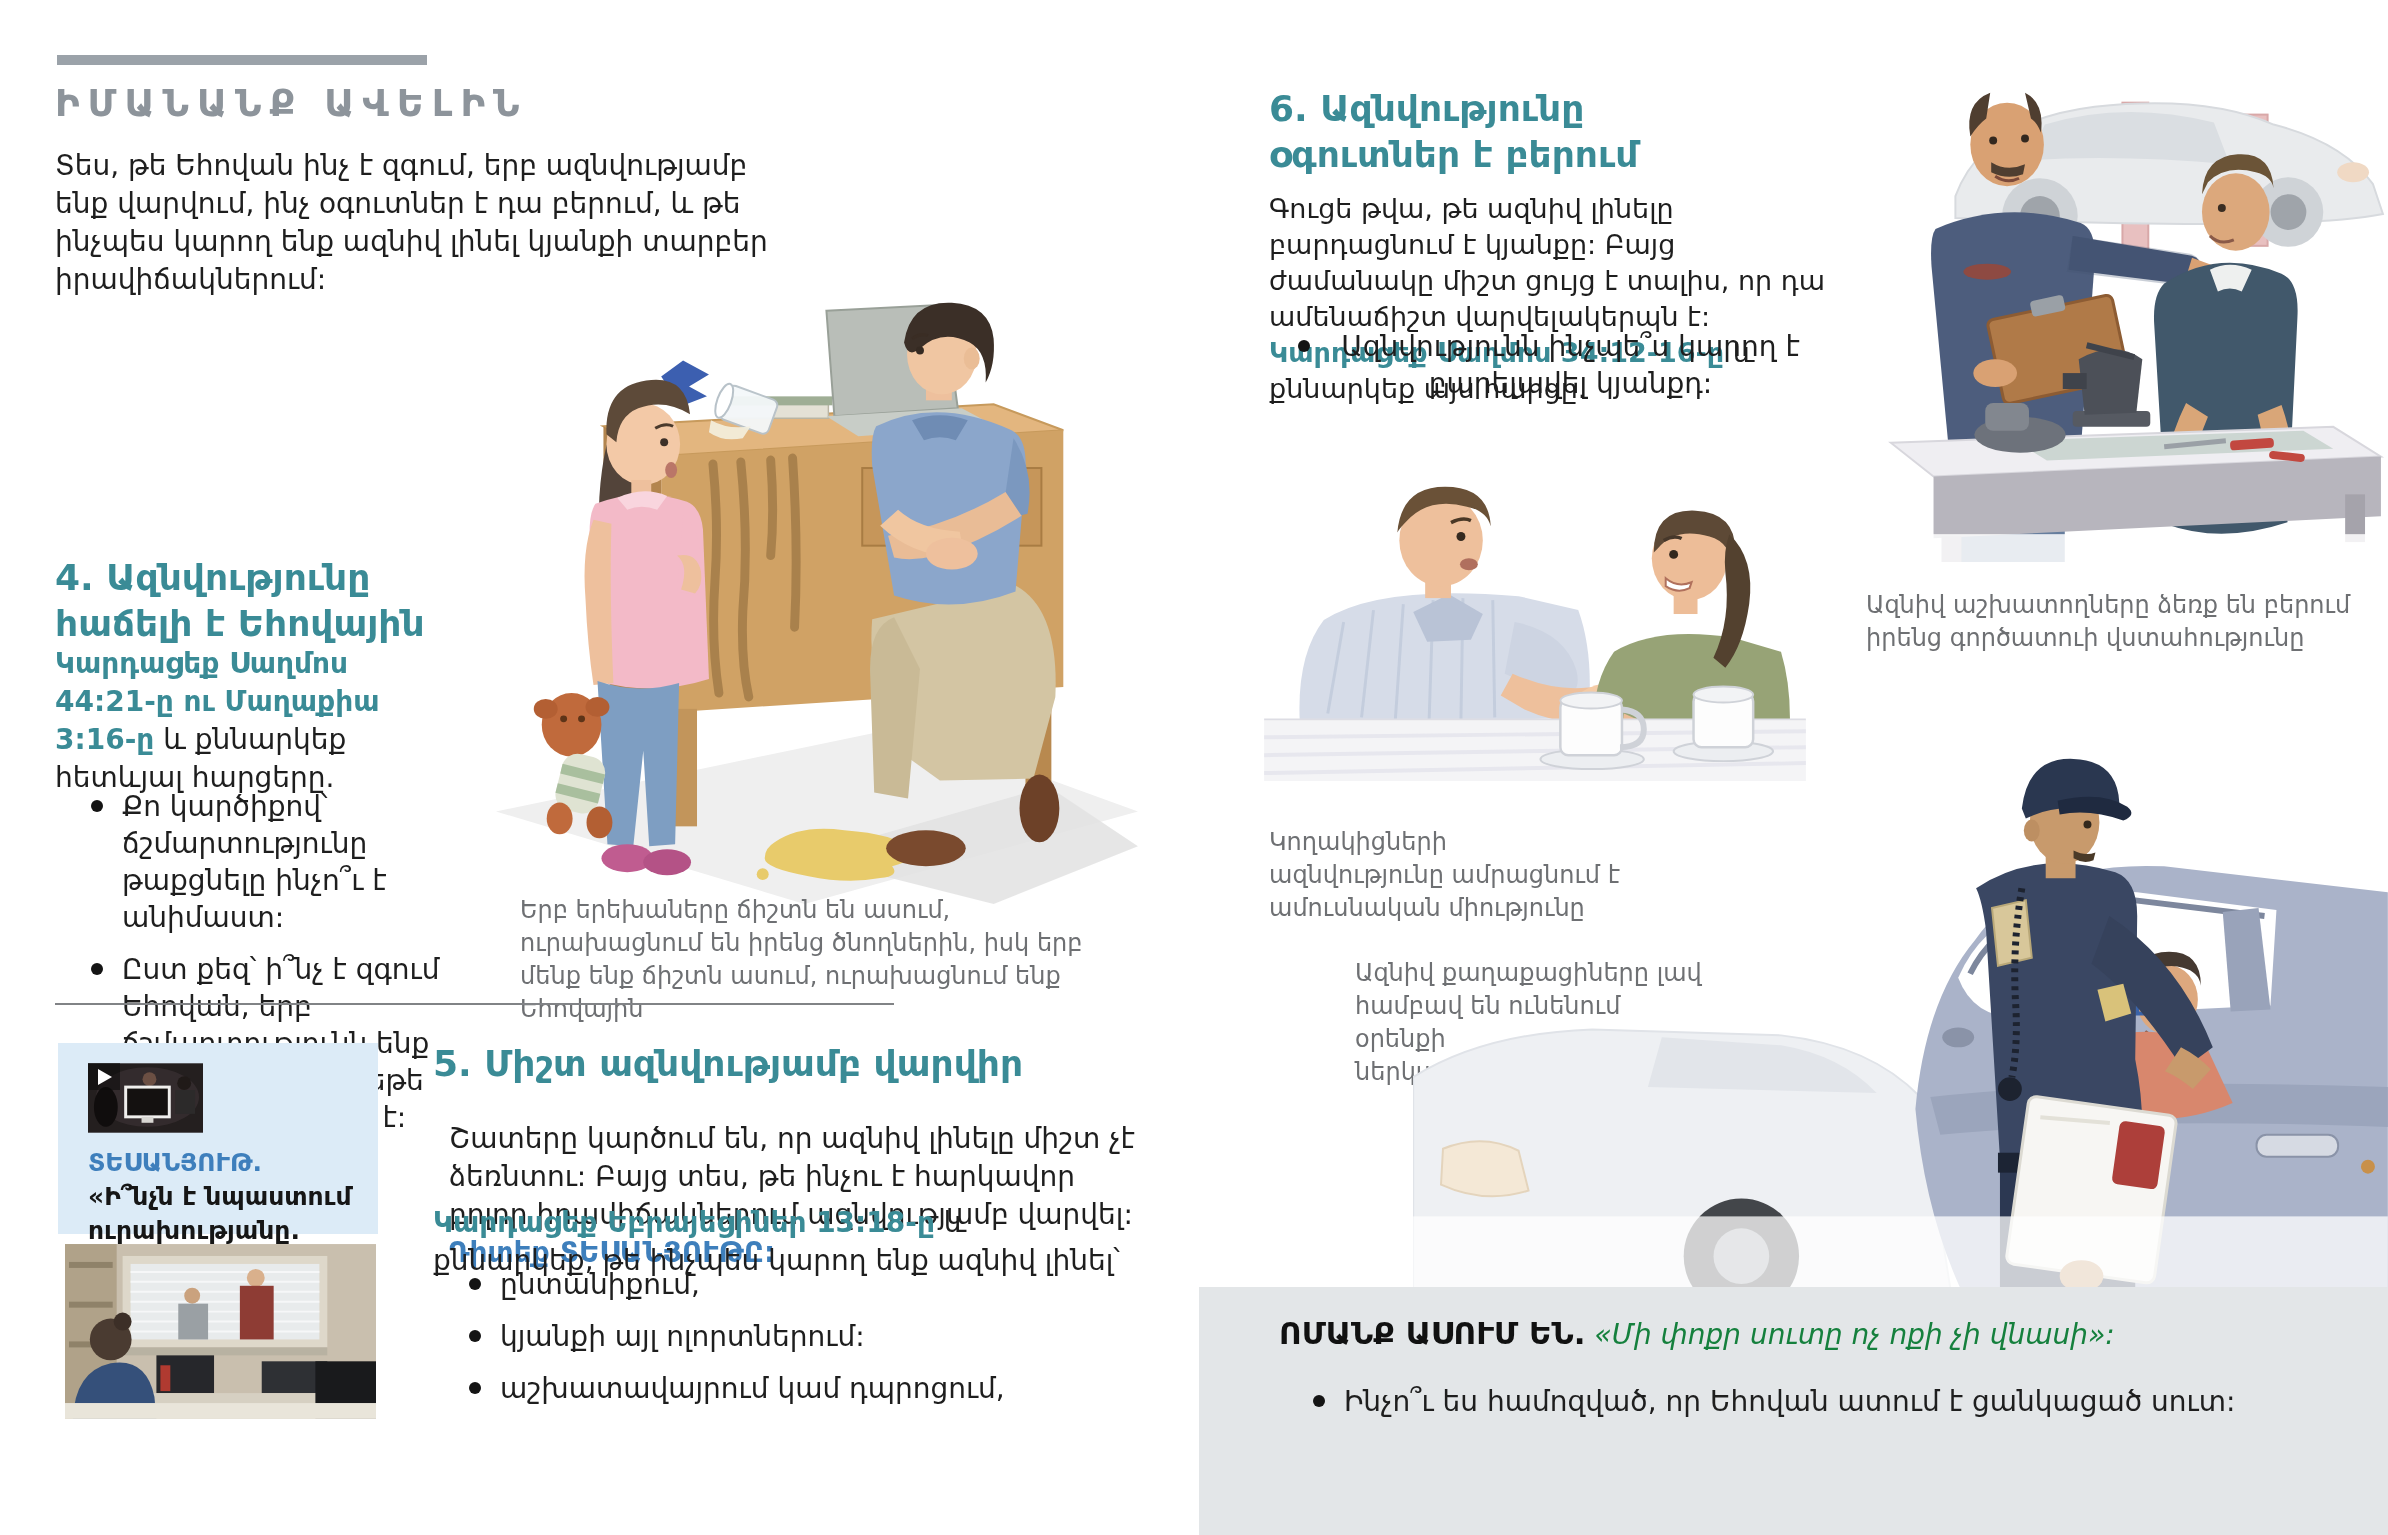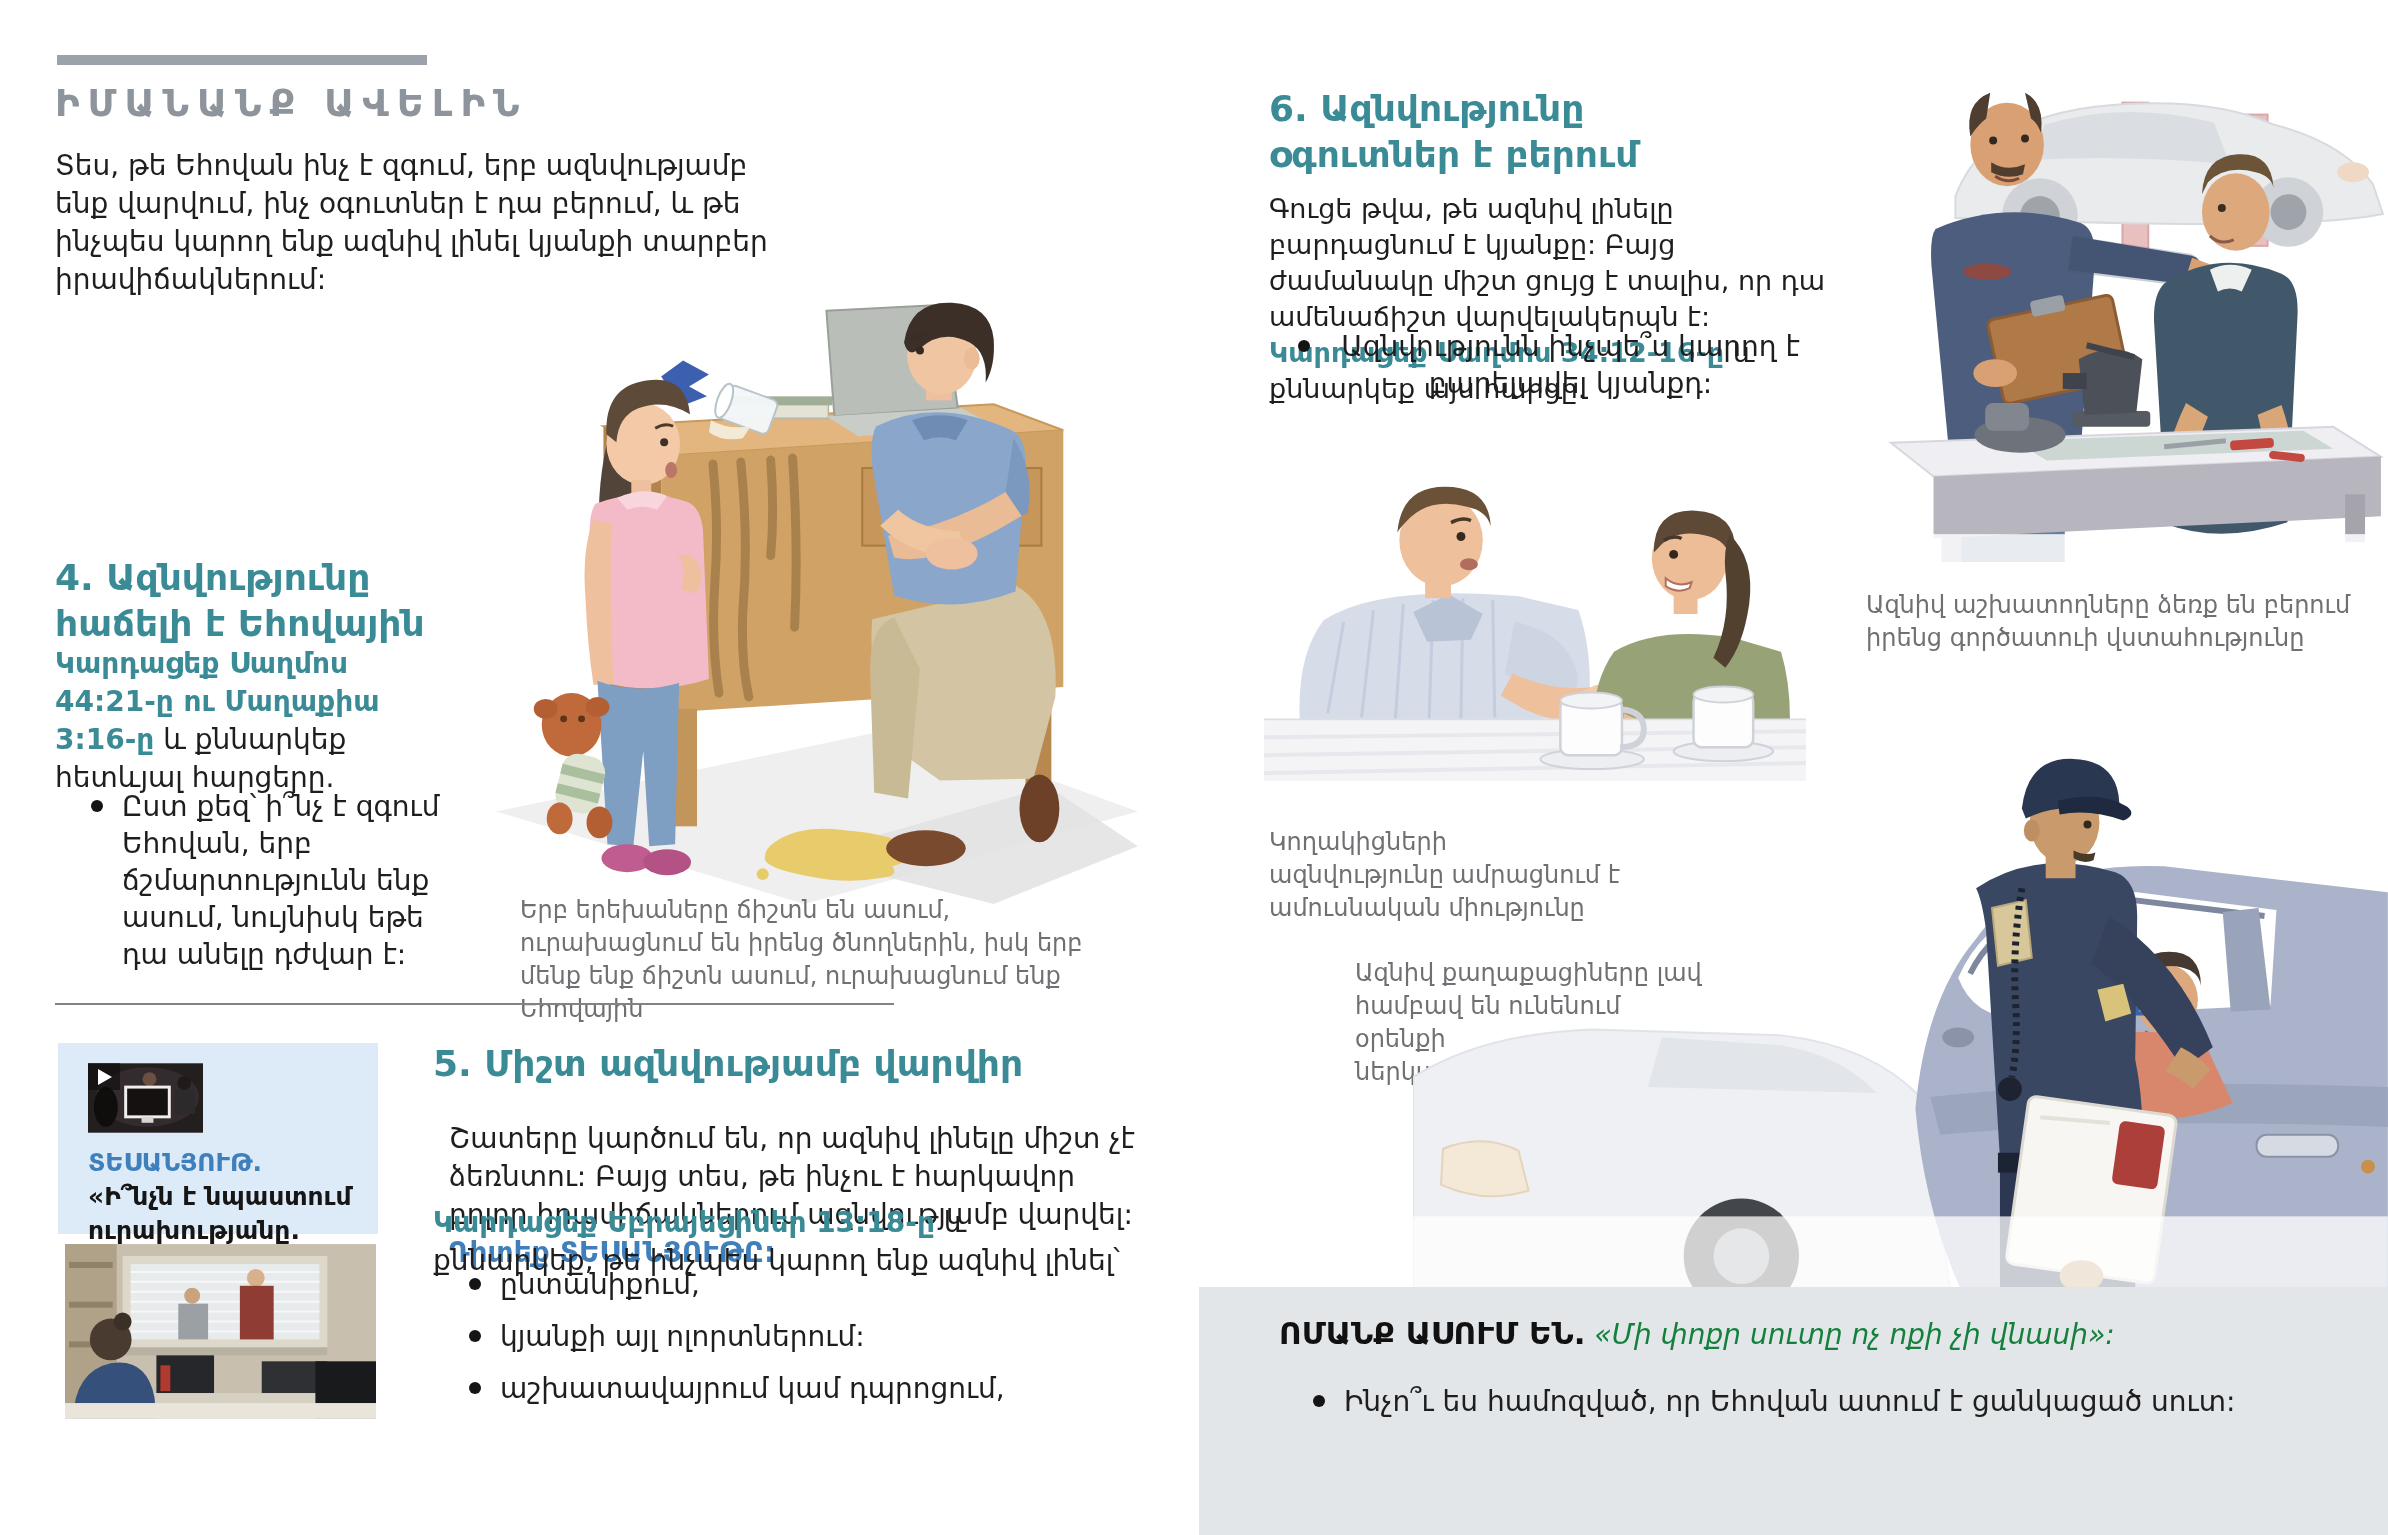--- a/index.html
+++ b/index.html
@@ -134,20 +134,21 @@
         <ellipse cx="498" cy="100" rx="8" ry="11" fill="#eabd96"></ellipse>
       </g>
     </svg>
   </div>
 
   <h2 class="abs h2" style="left:55px;top:545px;width:378px;margin-top:10px;">4. Ազնվությունը հաճելի է Եհովային</h2>
   <p class="abs body" style="left:55px;top:645px;width:400px;margin:0;">
     <a class="tlink"><span>Կարդացեք Սաղմոս 44:21-</span><span class="u">ը</span><span> ու Մաղաքիա 3:16-</span><span class="u">ը</span></a><span> և քննարկեք հետևյալ հարցերը.</span>
   </p>
   <ul class="abs bullets" style="left:88px;top:788px;width:370px;">
+    <li>Քո կարծիքով՝ ճշմարտությունը թաքցնելը ինչո՞ւ է անիմաստ:</li>
     <li>Ըստ քեզ՝ ի՞նչ է զգում Եհովան, երբ ճշմարտությունն ենք ասում, նույնիսկ եթե դա անելը դժվար է:</li>
   </ul>
   <div class="abs caption" style="left:520px;top:894px;width:617px;">Երբ երեխաները ճիշտն են ասում, ուրախացնում են իրենց ծնողներին, իսկ երբ մենք ենք ճիշտն ասում, ուրախացնում ենք Եհովային</div>
 
   <div class="abs divider" style="left:55px;top:1003px;width:839px;"></div>
 
   <div class="abs videobox" style="left:58px;top:1043px;width:320px;height:191px;">
     <div class="abs thumbwrap" style="left:30px;top:20px;width:115px;height:70px;">
       <svg viewBox="0 0 116 70" width="115" height="70">
         <rect width="116" height="70" fill="#241f1f"></rect>

